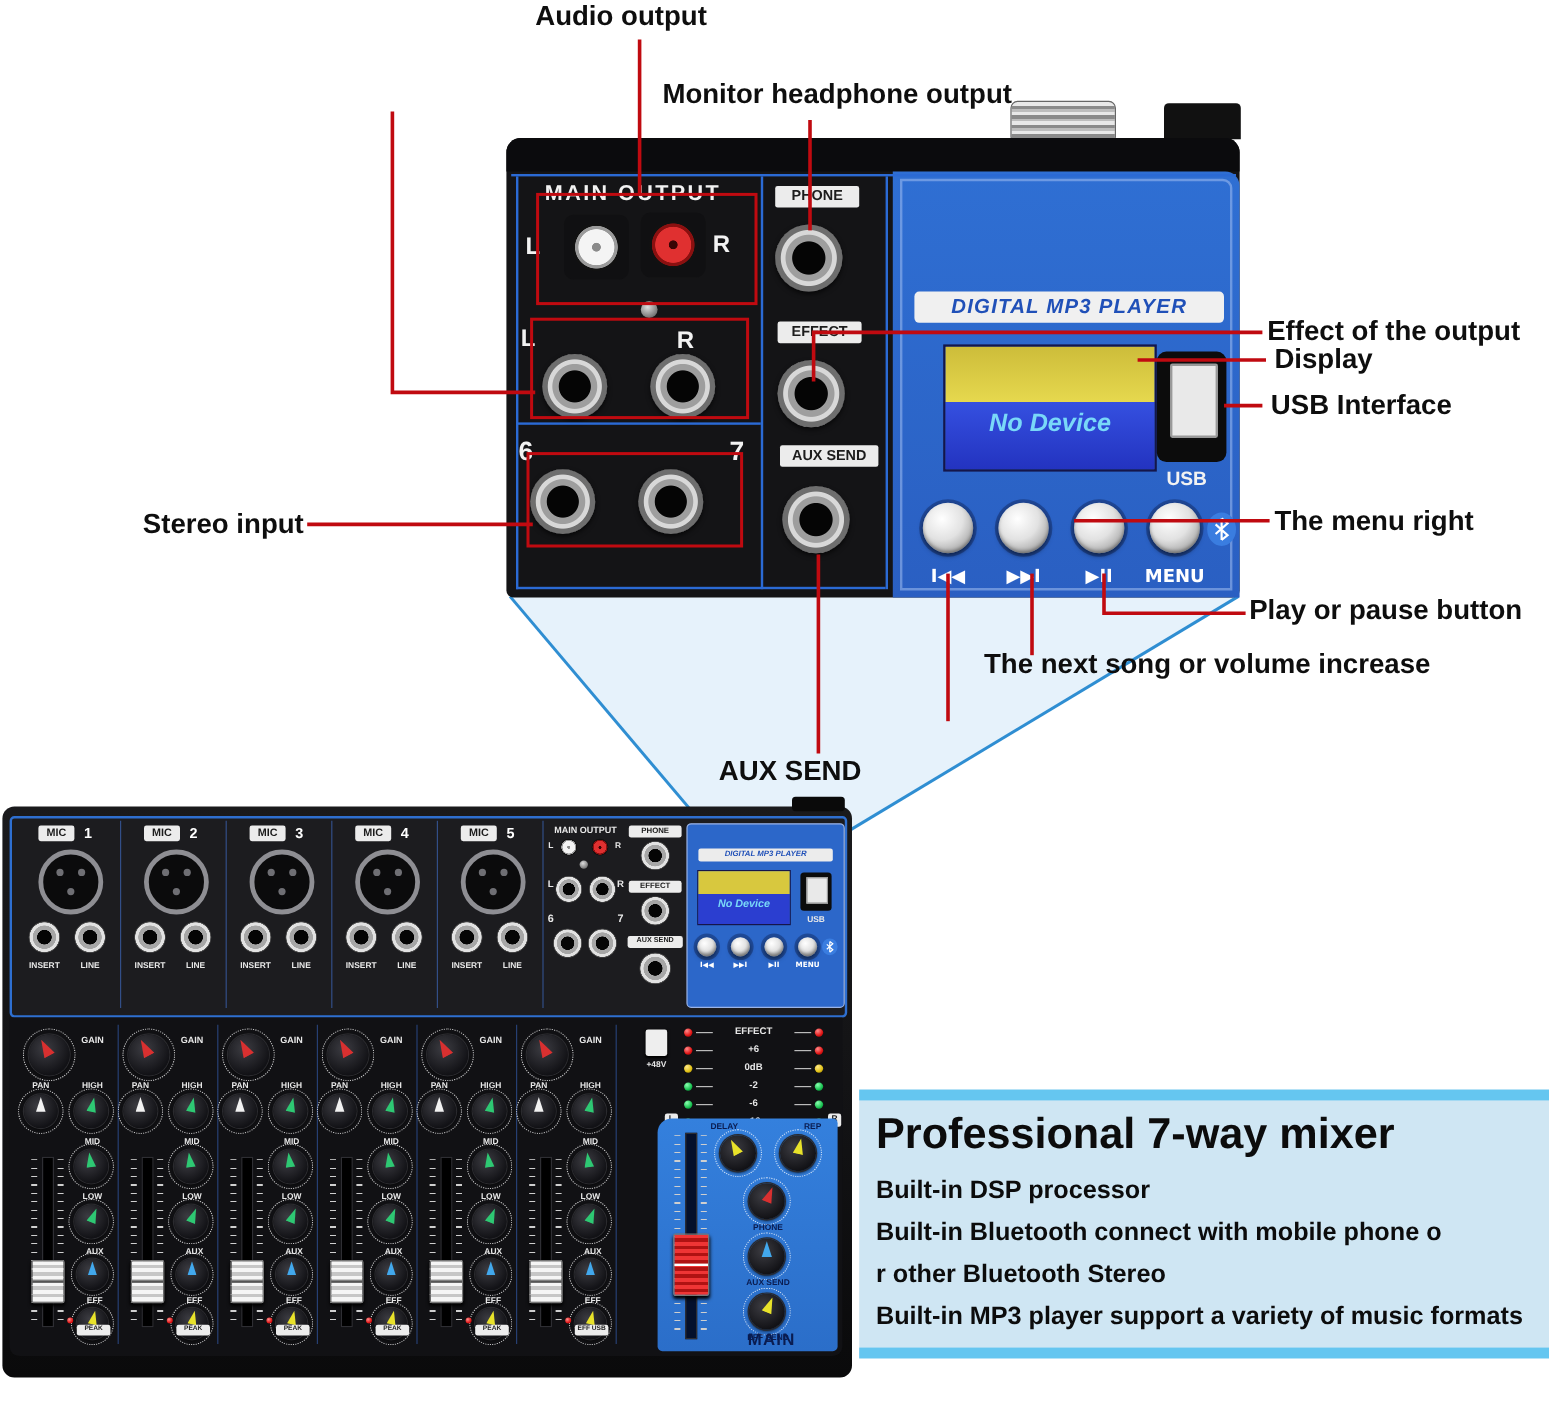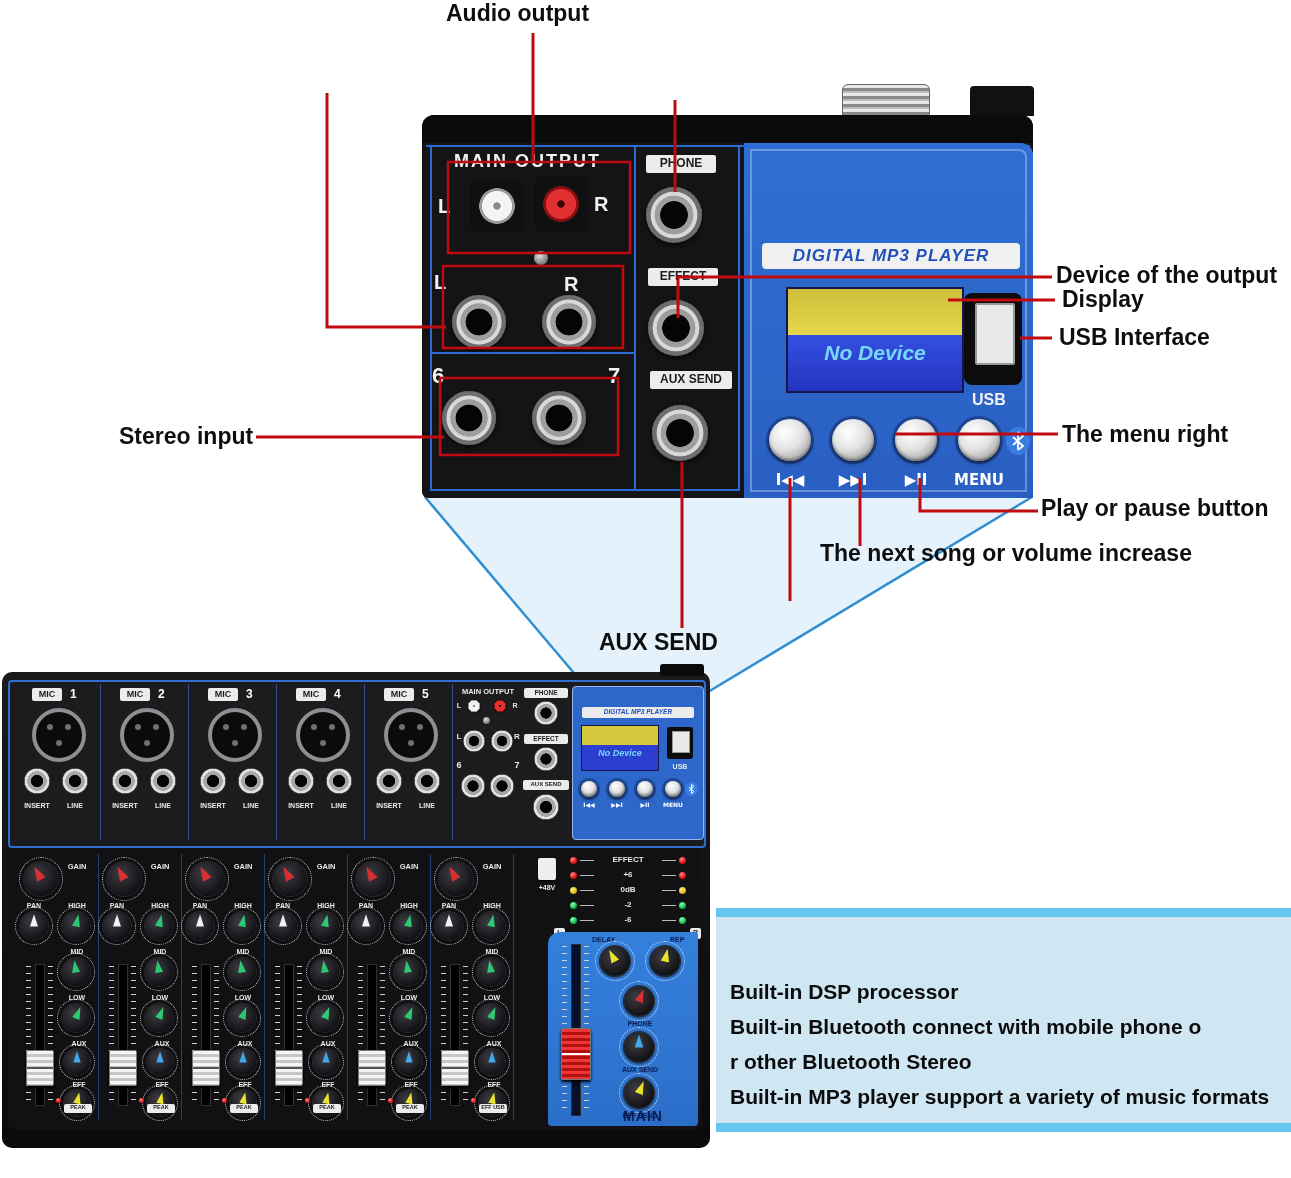--- a/index.html
+++ b/index.html
@@ -735,20 +735,21 @@
         <div class="fader-ticks" style="left:36px;top:14px;height:166px;"></div>
         <div class="fader-cap redcap" style="left:13px;top:96px;"></div>
         <div class="navy" style="left:52px;top:176px;width:86px;text-align:center;font-size:14px;letter-spacing:1px;">MAIN</div>
       </div>
     </div>
   </div>
 
   <div id="infobox">
     <div class="stripe top"></div>
     <div class="stripe bot"></div>
+    <div id="info-title">Professional 7-way mixer</div>
     <div>
 
         <div class="info-line" style="top: 72px;">Built-in DSP processor</div>
 
         <div class="info-line" style="top: 107px;">Built-in Bluetooth connect with mobile phone o</div>
 
         <div class="info-line" style="top: 142px;">r other Bluetooth Stereo</div>
 
         <div class="info-line" style="top: 177px;">Built-in MP3 player support a variety of music formats</div>
       </div>
@@ -770,21 +771,22 @@
       <path d="M256,437 H444"></path>
     </g>
     <g stroke="#c00a10" stroke-width="2.5" fill="none">
       <rect x="448" y="162" width="182" height="91"></rect>
       <rect x="443" y="266" width="180" height="82"></rect>
       <rect x="440" y="378" width="178" height="77"></rect>
     </g>
   </svg>
 
   <div class="lbl" style="left:446px;top:0px;font-size:23px;">Audio output</div>
-  <div class="lbl" style="left:1056px;top:262px;font-size:23px;">Device of the output</div>
+  <div class="lbl" style="left:552px;top:65px;font-size:23px;">Monitor headphone output</div>
+  <div class="lbl" style="left:1056px;top:262px;font-size:23px;">Effect of the output</div>
   <div class="lbl" style="left:1062px;top:286px;font-size:23px;">Display</div>
   <div class="lbl" style="left:1059px;top:324px;font-size:23px;">USB Interface</div>
   <div class="lbl" style="left:1062px;top:421px;font-size:23px;">The menu right</div>
   <div class="lbl" style="left:1041px;top:495px;font-size:23px;">Play or pause button</div>
   <div class="lbl" style="left:820px;top:540px;font-size:23px;">The next song or volume increase</div>
   <div class="lbl" style="left:599px;top:629px;font-size:23px;">AUX SEND</div>
   <div class="lbl" style="left:119px;top:423px;font-size:23px;">Stereo input</div>
 
 </div>
 

